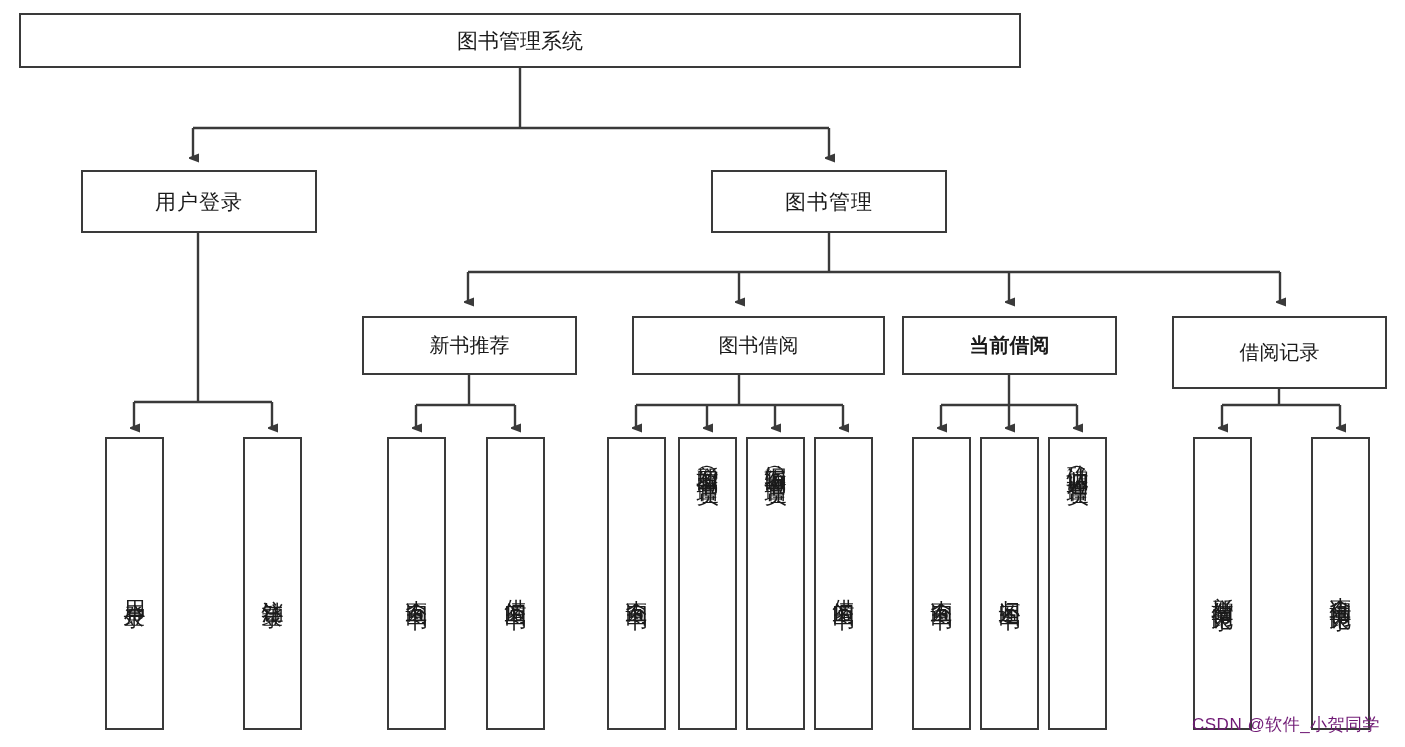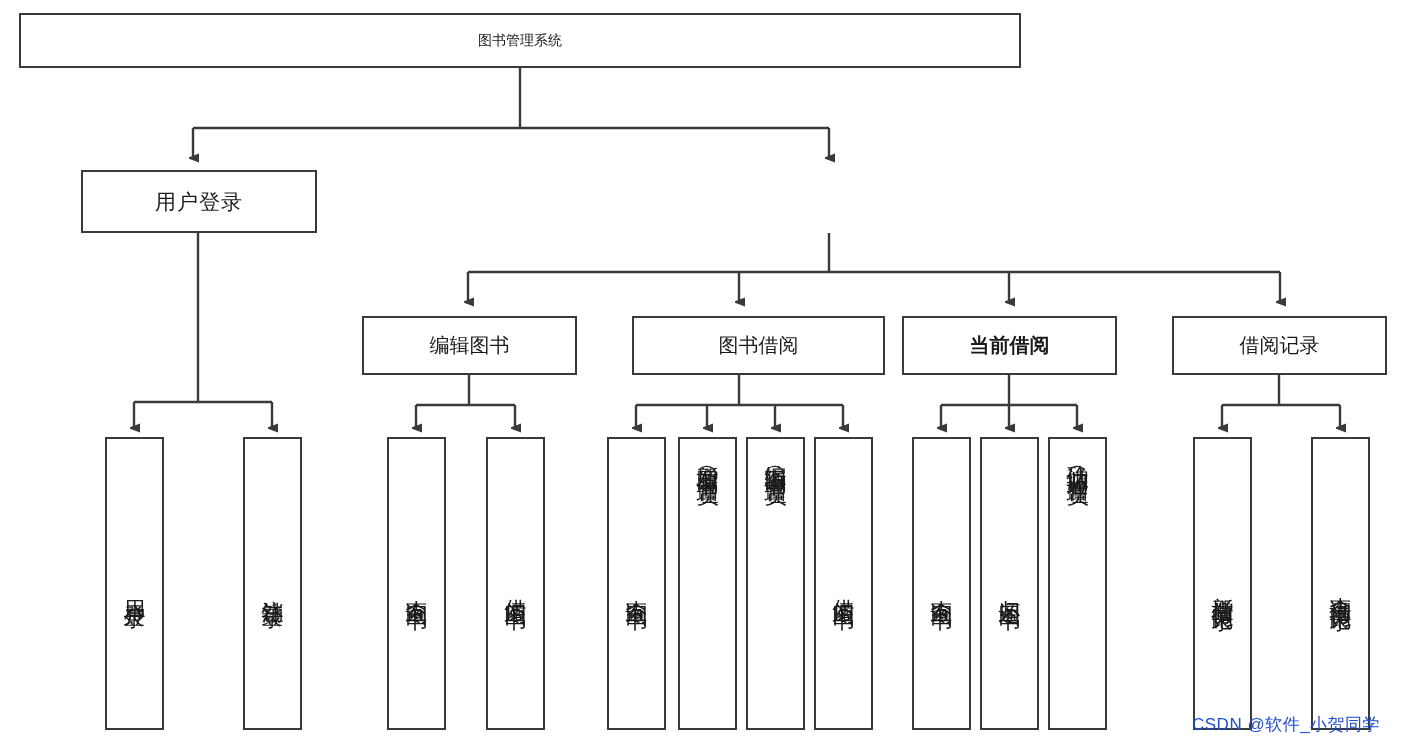--- a/index.html
+++ b/index.html
@@ -5,32 +5,32 @@
   html,body{margin:0;padding:0;background:#ffffff;}
   body{width:1405px;height:747px;position:relative;overflow:hidden;
        font-family:"Liberation Sans","DejaVu Sans",sans-serif;color:#1a1a1a;}
   #canvas{position:absolute;left:0;top:0;width:1405px;height:747px;}
   svg.lines{position:absolute;left:0;top:0;width:1405px;height:747px;}
 
   .node{position:absolute;box-sizing:border-box;border:2px solid #3a3a3a;
         background:#ffffff;display:flex;align-items:center;justify-content:center;
         text-align:center;}
   .node.h{font-size:21px;letter-spacing:1px;}
-  .node.root{font-size:14px;}
+  .node.root{font-size:21px;}
   .node.lvl2{font-size:20px;}
 
   
   .leaf{position:absolute;box-sizing:border-box;border:2px solid #3a3a3a;
         background:#ffffff;display:flex;align-items:flex-start;justify-content:center;
         padding-top:8px;}
   .leaf .vtxt{writing-mode:vertical-rl;text-orientation:upright;
         font-size:22px;line-height:1.18;letter-spacing:3px;white-space:nowrap;}
   .leaf.mid .vtxt{align-self:center;}
 
-  .watermark{position:absolute;font-size:17px;color:#1d4ed8;white-space:nowrap;
+  .watermark{position:absolute;font-size:17px;color:#701a75;white-space:nowrap;
              letter-spacing:0.5px;}
 </style>
 </head>
 <body>
 
 <div id="canvas">
 
   <svg class="lines" viewBox="0 0 1405 747" xmlns="http://www.w3.org/2000/svg">
     <defs>
       <marker id="arrow" markerWidth="10" markerHeight="10" refX="4.6" refY="6" orient="auto" markerUnits="userSpaceOnUse">
@@ -81,31 +81,34 @@
     </g>
   </svg>
 
   <div class="node root" style="left:19px;top:13px;width:1002px;height:55px;">
     <span>图书管理系统</span>
   </div>
 
   <div class="node h" style="left:81px;top:170px;width:236px;height:63px;">
     <span>用户登录</span>
   </div>
+  <div class="node h" style="left:711px;top:170px;width:236px;height:63px;">
+    <span>图书管理</span>
+  </div>
 
   <div class="node lvl2" style="left:362px;top:316px;width:215px;height:59px;">
-    <span>编辑图书</span>
+    <span>新书推荐</span>
   </div>
   <div class="node lvl2" style="left:632px;top:316px;width:253px;height:59px;">
     <span>图书借阅</span>
   </div>
   <div class="node lvl2" style="left:902px;top:316px;width:215px;height:59px;font-weight:bold;">
     <span>当前借阅</span>
   </div>
-  <div class="node lvl2" style="left:1172px;top:316px;width:215px;height:59px;">
+  <div class="node lvl2" style="left:1172px;top:316px;width:215px;height:73px;">
     <span>借阅记录</span>
   </div>
 
   <div class="leaf mid" style="left:105px;top:437px;width:59px;height:293px;">
     <span class="vtxt">用户登录</span>
   </div>
   <div class="leaf mid" style="left:243px;top:437px;width:59px;height:293px;">
     <span class="vtxt">注销登录</span>
   </div>
 

